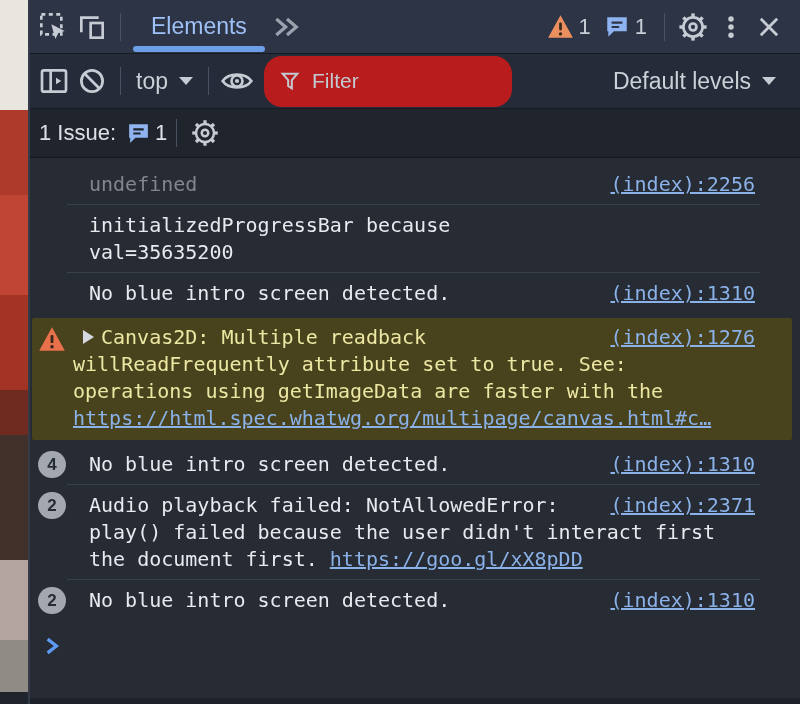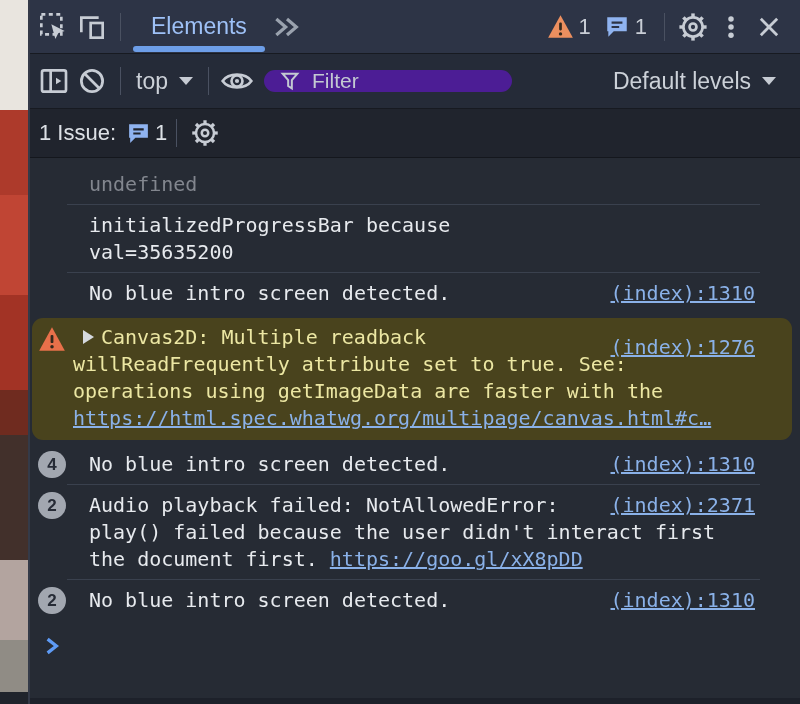--- a/index.html
+++ b/index.html
@@ -26,48 +26,48 @@
   .tab.active::after{content:"";position:absolute;left:3px;right:3px;bottom:1px;height:6px;
     background:#6d9ee8;border-radius:5px;}
   .count-group{display:flex;align-items:center;margin-left:auto;gap:5px;}
   .count-num{color:#c9ced6;font-size:22px;margin-right:8px;}
   
   .toolbar{height:54px;flex:none;background:#252b38;display:flex;align-items:center;
     padding:0 18px 0 5px;border-bottom:1px solid #171a21;}
   .dropdown{display:flex;align-items:center;color:#ccd1d8;font-size:23px;padding:0 6px;gap:11px;}
   .caret-down{width:0;height:0;border-left:7px solid transparent;border-right:7px solid transparent;
     border-top:8px solid #c6cbd3;display:inline-block;}
-  .filter-pill{position:relative;width:248px;height:22px;background:#4c1d95;border-radius:18px;
+  .filter-pill{position:relative;width:248px;height:51px;background:#b91c1c;border-radius:18px;
     display:flex;align-items:center;margin-left:8px;flex:none;}
   .filter-pill svg{margin-left:15px;flex:none;}
   .filter-pill input{background:transparent;border:none;outline:none;color:#d3d8df;
     font-size:21px;font-family:"Liberation Sans",sans-serif;width:170px;margin-left:9px;}
   .filter-pill input::placeholder{color:#c3c9d2;opacity:1;}
   .levels{margin-left:auto;}
   
   .issue-bar{height:48px;flex:none;background:#20242d;border-bottom:1px solid #14171d;
     display:flex;align-items:center;padding:0 5px;color:#dde1e6;font-size:22px;}
   .issue-bar .label{margin:0 10px 1px 4px;}
   .issue-bar .num{margin-left:4px;}
   
   .console{flex:1;background:#262b34;font-family:"DejaVu Sans Mono",monospace;font-size:20px;
     color:#e7eaee;padding-top:6px;overflow:hidden;border-bottom:6px solid #1d212a;}
   .console-row{position:relative;padding:7px 45px 7px 59px;line-height:27px;}
   .console-row.sep::after{content:"";position:absolute;bottom:0;left:37px;right:40px;height:1px;background:#3a414e;}
   .console-row.muted{color:#82868e;}
-  .console-row.warning{background:#49431d;color:#ece7a3;border-radius:11px;
+  .console-row.warning{background:#49431d;color:#ece7a3;border-radius:2px;
     margin:4px 8px 4px 2px;padding:6px 37px 8px 41px;}
   .msg-line{white-space:pre;}
   .row-gutter{position:absolute;left:8px;top:7px;display:flex;align-items:center;justify-content:center;}
   .console-row.warning .row-gutter{left:6px;top:8px;}
   .badge{min-width:28px;height:27px;box-sizing:border-box;padding:0 5px;border-radius:14px;
     background:#a2a7b0;color:#262b36;font-family:"Liberation Sans",sans-serif;font-size:17px;
     font-weight:bold;display:flex;align-items:center;justify-content:center;}
   .source-link{position:absolute;top:7px;right:45px;color:#8ab1e8;text-decoration:underline;cursor:pointer;}
-  .console-row.warning .source-link{top:16px;right:37px;}
+  .console-row.warning .source-link{top:6px;right:37px;}
   .msg-link{color:#8ab1e8;text-decoration:underline;cursor:pointer;margin-top:28px;}
   .expand-caret{display:inline-block;width:0;height:0;border-left:11px solid #d5d9df;
     border-top:7px solid transparent;border-bottom:7px solid transparent;margin:0 7px 0 10px;}
   .prompt-row{display:flex;align-items:center;padding:10px 0 0 14px;height:30px;}
 </style>
 </head>
 <body>
 
 <div class="page-strip">
     <div style="height: 110px; background: rgb(233, 229, 223);"></div>
@@ -213,20 +213,21 @@
             <path d="M17.09 6.91 L19.21 4.79"></path>
         </g>
       </svg>
     </div>
   </div>
 
   <div class="console">
     <div>
         <div class="console-row muted sep">
           <div class="msg-line"><span>undefined</span></div>
+          <a class="source-link">(index):2256</a>
         </div>
         <div class="console-row info sep">
           <div class="msg-line"><span>initializedProgressBar because</span></div>
           <div class="msg-line"><span>val=35635200</span></div>
         </div>
         <div class="console-row info">
           <div class="msg-line"><span>No blue intro screen detected.</span></div>
           <a class="source-link">(index):1310</a>
         </div>
         <div class="console-row warning">

